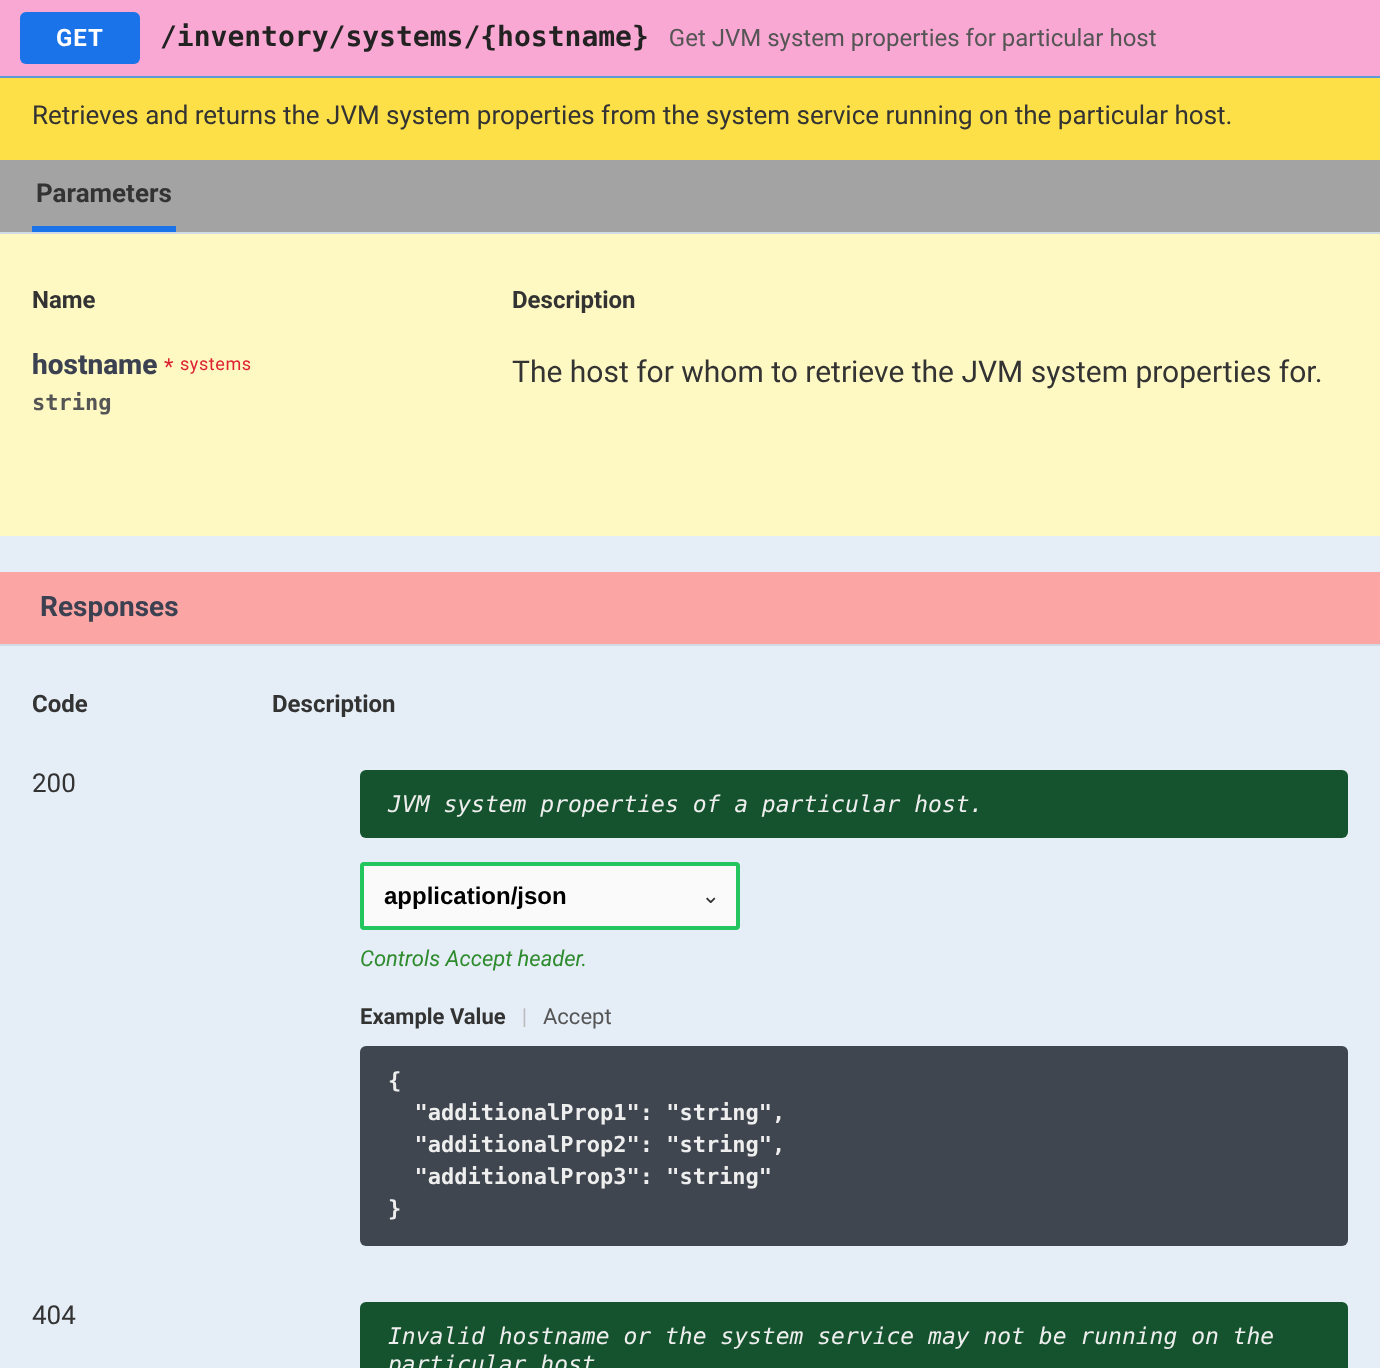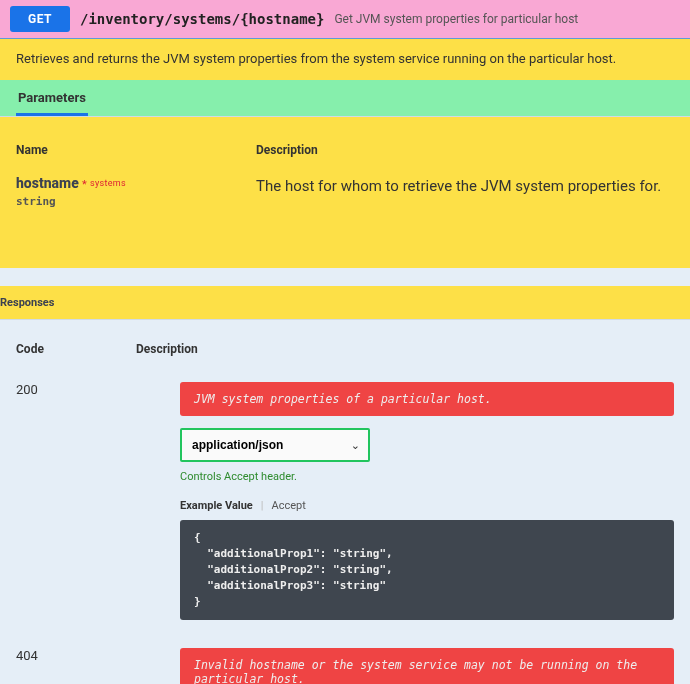--- a/index.html
+++ b/index.html
@@ -36,44 +36,44 @@
   .summary { color: #555; font-size: 12px; }
   .desc-row {
     padding: 12px 16px 14px;
     background: #fde047;
     font-size: 13px;
     color: #333;
   }
   .tabs {
     display: flex;
     padding: 0 16px;
-    background: #86efac;
+    background: #a3a3a3;
     border-bottom: 1px solid #d0dbe6;
     text-align: center;
   }
   .tab {
     padding: 10px 2px 8px;
     font-weight: 700;
     font-size: 13px;
     color: #333;
     border-bottom: 3px solid #1a73e8;
   }
   .section-strip {
-    background: #fde047;
-    padding: 10px 0;
-    font-weight: 700;
-    font-size: 11px;
+    background: #fca5a5;
+    padding: 10px 20px;
+    font-weight: 700;
+    font-size: 14px;
     border-bottom: 1px solid #d0dbe6;
     margin-top: 18px;
   }
   .param-head, .param-row {
     display: grid;
     grid-template-columns: 240px 1fr;
     padding: 10px 16px;
-    background: #fde047;
+    background: #fef9c3;
   }
   .param-head { padding-top: 26px; padding-bottom: 8px; }
   .col-label { font-weight: 700; font-size: 12px; color: #333; }
   .param-row { align-items: start; padding-top: 10px; padding-bottom: 60px; }
   .pname { font-weight: 800; font-size: 14px; }
   .req-star { color: #d23; font-size: 11px; }
   .req-text { color: #d23; font-size: 9px; letter-spacing: .3px; vertical-align: 2px; }
   .ptype {
     font-family: "SFMono-Regular", Menlo, Consolas, monospace;
     font-size: 11px;
@@ -86,21 +86,21 @@
   .resp-head, .resp-row {
     display: grid;
     grid-template-columns: 120px 1fr;
     padding: 10px 16px;
     background: #e5eef7;
   }
   .resp-head { padding-top: 22px; padding-bottom: 10px; }
   .resp-row { padding-top: 16px; padding-bottom: 12px; gap: 44px; }
   .code-num { font-size: 13px; font-weight: 400; color: #333; }
   .resp-desc-bar {
-    background: #ef4444;
+    background: #14532d;
     color: #eee;
     padding: 10px 14px;
     border-radius: 3px;
     font-family: "SFMono-Regular", Menlo, Consolas, monospace;
     font-size: 11.5px;
     font-style: italic;
     margin-bottom: 12px;
   }
   .select-wrap {
     position: relative;
@@ -119,21 +119,21 @@
   .media-select.green { border: 2px solid #22c55e; }
   .chev {
     position: absolute;
     right: 10px;
     top: 50%;
     transform: translateY(-50%);
     pointer-events: none;
     font-size: 11px;
     color: #333;
   }
-  .accept-note { color: #2e8b2e; font-size: 11px; margin-top: 8px; }
+  .accept-note { color: #2e8b2e; font-size: 11px; margin-top: 8px; font-style: italic; }
   .ex-tabs { margin-top: 16px; font-size: 11px; color: #555; display: flex; gap: 8px; align-items: flex-start; }
   .ex-tab-active { font-weight: 700; color: #333; }
   .ex-sep { color: #bbb; }
   .example-block {
     background: #3f464f;
     color: #eee;
     padding: 10px 14px;
     border-radius: 3px;
     font-family: "SFMono-Regular", Menlo, Consolas, monospace;
     font-size: 11px;

